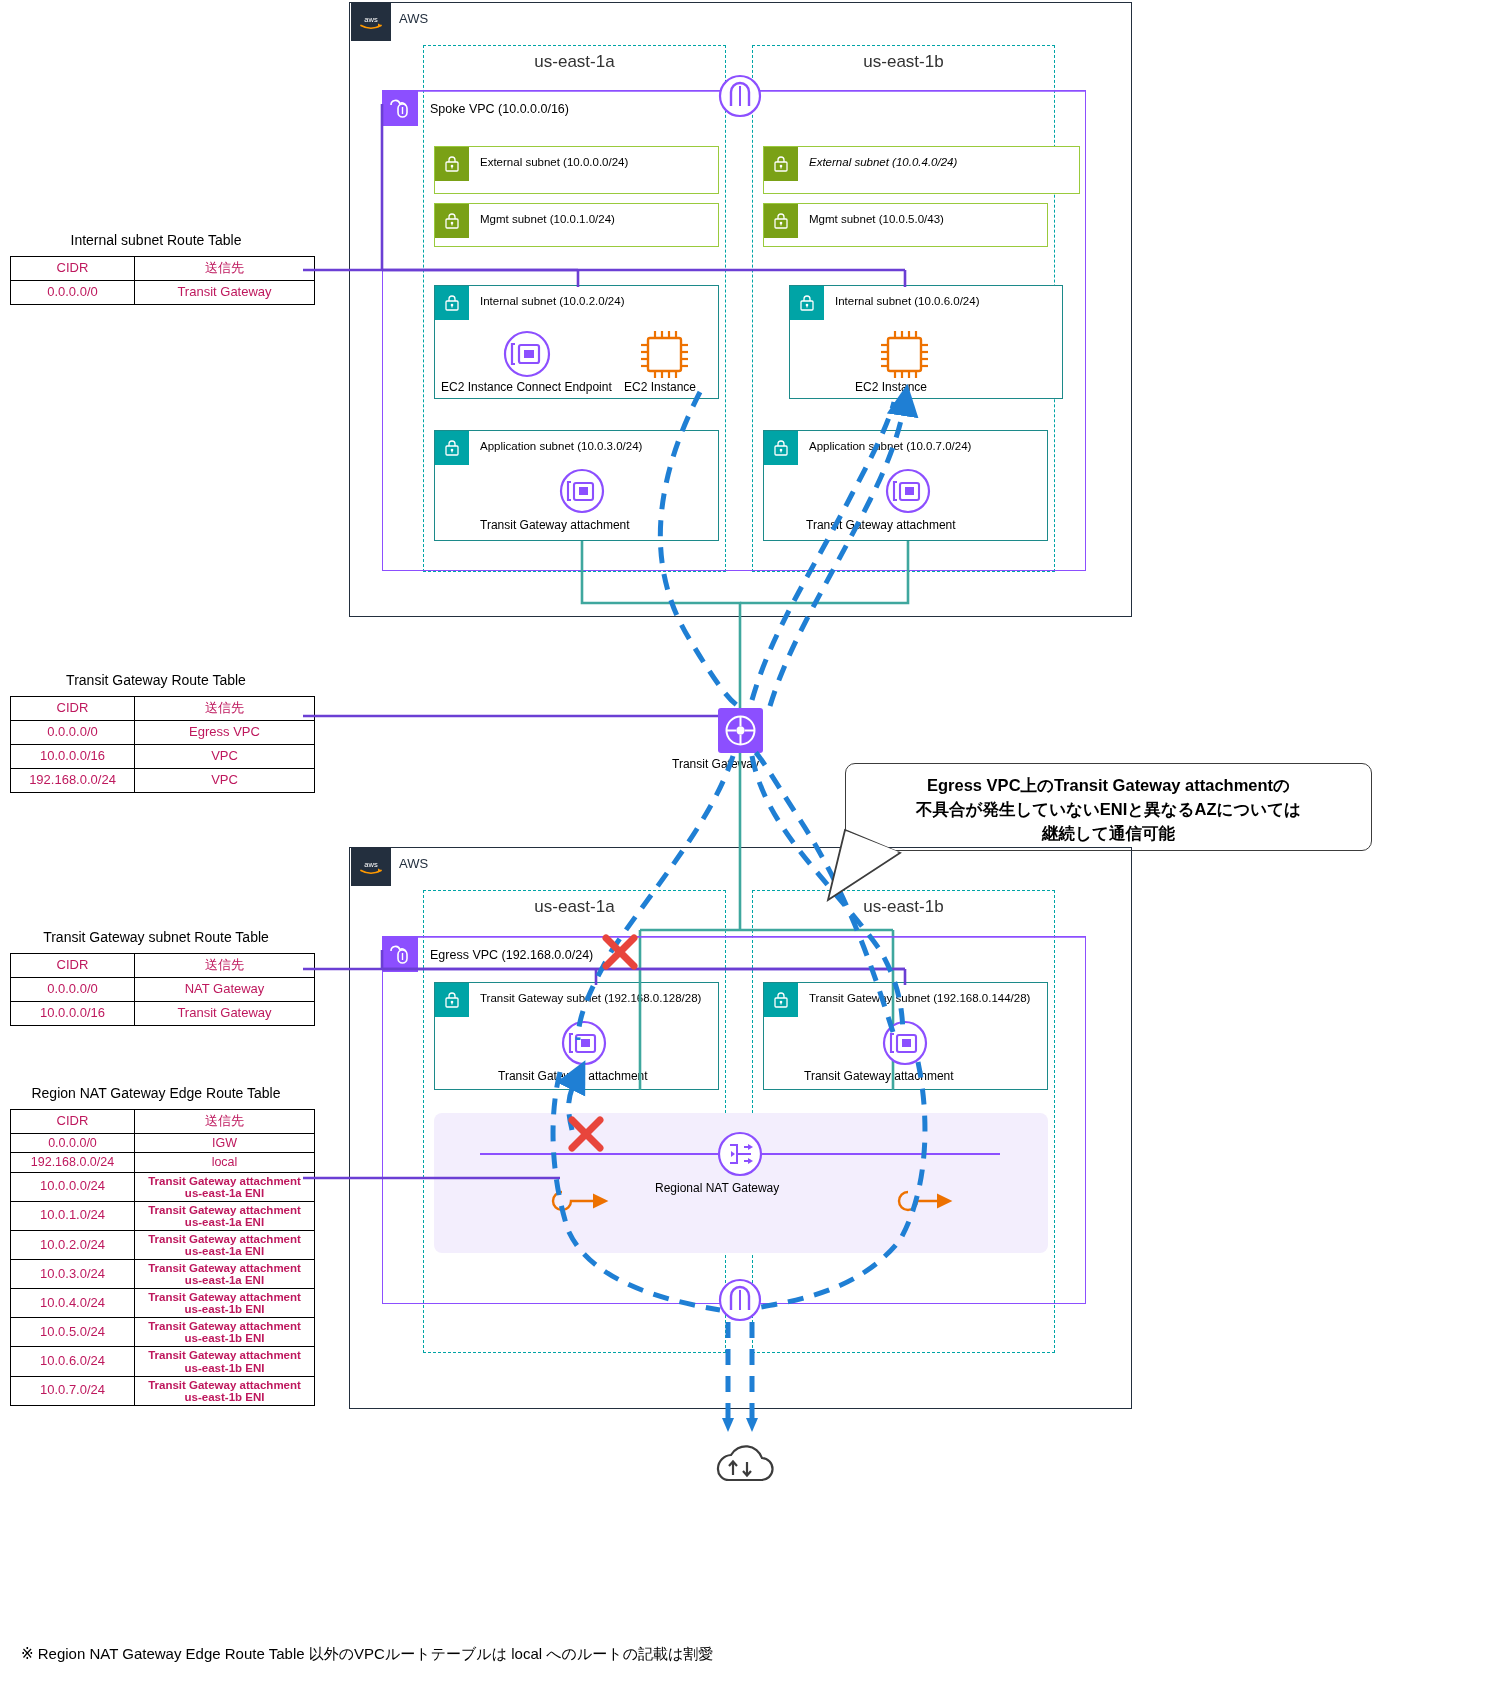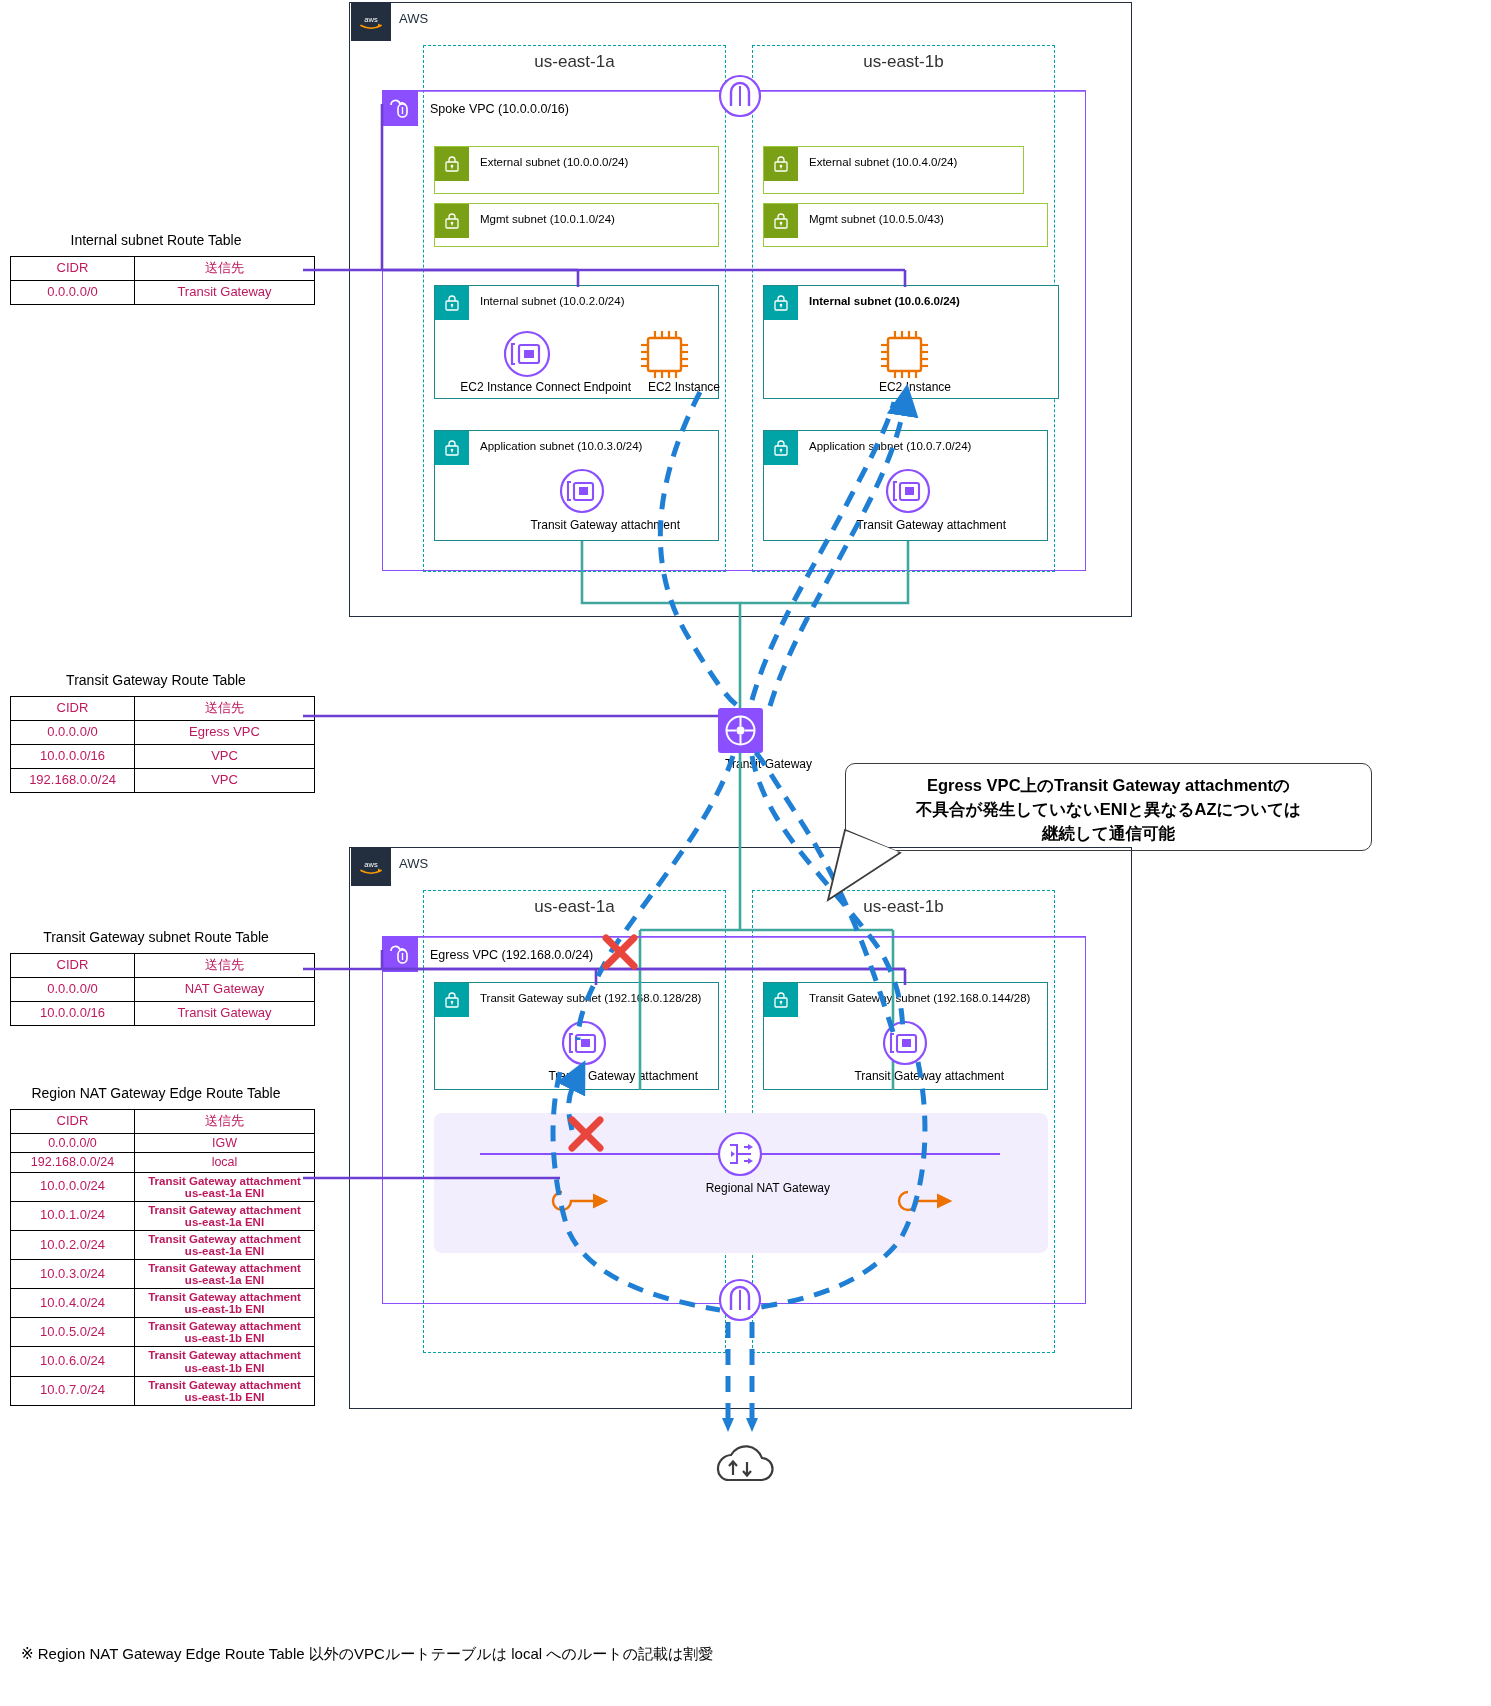--- a/index.html
+++ b/index.html
@@ -118,21 +118,21 @@
     font-size: 11.5px;
     color: #000;
     white-space: nowrap;
     top: 9px;
   }
 
   .node-caption {
     position: absolute;
     font-size: 12px;
     color: #000;
-    text-align: right;
+    text-align: left;
     white-space: nowrap;
   }
 
   
   .nat-band {
     position: absolute;
     background: #f3eefd;
     border-radius: 8px;
   }
 
@@ -345,21 +345,21 @@
       <svg width="20" height="20" viewBox="0 0 20 20" aria-hidden="true">
         <rect x="4" y="8" width="12" height="9" rx="1" stroke="#fff" stroke-width="1.3" fill="none"></rect>
         <path d="M7 8 V6 a3 3 0 0 1 6 0 V8" stroke="#fff" stroke-width="1.3" fill="none"></path>
         <circle cx="10" cy="12" r="1.3" fill="#fff"></circle>
           <line x1="10" y1="12.8" x2="10" y2="14.6" stroke="#fff" stroke-width="1.1"></line>
       </svg>
     </div>
     <div class="subnet-label" style="left:45px;">Application subnet (10.0.3.0/24)</div>
   </div>
 
-  <div class="subnet green" style="left:763px; top:146px; width:261px; height:48px;">
+  <div class="subnet green" style="left:763px; top:146px; width:317px; height:48px;font-style:italic;">
     <div class="subnet-icon green">
       <svg width="20" height="20" viewBox="0 0 20 20" aria-hidden="true">
         <rect x="4" y="8" width="12" height="9" rx="1" stroke="#fff" stroke-width="1.3" fill="none"></rect>
         <path d="M7 8 V6 a3 3 0 0 1 6 0 V8" stroke="#fff" stroke-width="1.3" fill="none"></path>
         <circle cx="10" cy="12" r="1.3" fill="#fff"></circle>
           <line x1="10" y1="12.8" x2="10" y2="14.6" stroke="#fff" stroke-width="1.1"></line>
       </svg>
     </div>
     <div class="subnet-label" style="left:45px;">External subnet (10.0.4.0/24)</div>
   </div>
@@ -367,21 +367,21 @@
     <div class="subnet-icon green">
       <svg width="20" height="20" viewBox="0 0 20 20" aria-hidden="true">
         <rect x="4" y="8" width="12" height="9" rx="1" stroke="#fff" stroke-width="1.3" fill="none"></rect>
         <path d="M7 8 V6 a3 3 0 0 1 6 0 V8" stroke="#fff" stroke-width="1.3" fill="none"></path>
         <circle cx="10" cy="12" r="1.3" fill="#fff"></circle>
           <line x1="10" y1="12.8" x2="10" y2="14.6" stroke="#fff" stroke-width="1.1"></line>
       </svg>
     </div>
     <div class="subnet-label" style="left:45px;">Mgmt subnet (10.0.5.0/43)</div>
   </div>
-  <div class="subnet teal" style="left:763px; top:285px; width:296px; height:114px;font-weight:bold;">
+  <div class="subnet teal" style="left:789px; top:285px; width:274px; height:114px;">
     <div class="subnet-icon teal">
       <svg width="20" height="20" viewBox="0 0 20 20" aria-hidden="true">
         <rect x="4" y="8" width="12" height="9" rx="1" stroke="#fff" stroke-width="1.3" fill="none"></rect>
         <path d="M7 8 V6 a3 3 0 0 1 6 0 V8" stroke="#fff" stroke-width="1.3" fill="none"></path>
         <circle cx="10" cy="12" r="1.3" fill="#fff"></circle>
           <line x1="10" y1="12.8" x2="10" y2="14.6" stroke="#fff" stroke-width="1.1"></line>
       </svg>
     </div>
     <div class="subnet-label" style="left:45px;">Internal subnet (10.0.6.0/24)</div>
   </div>

